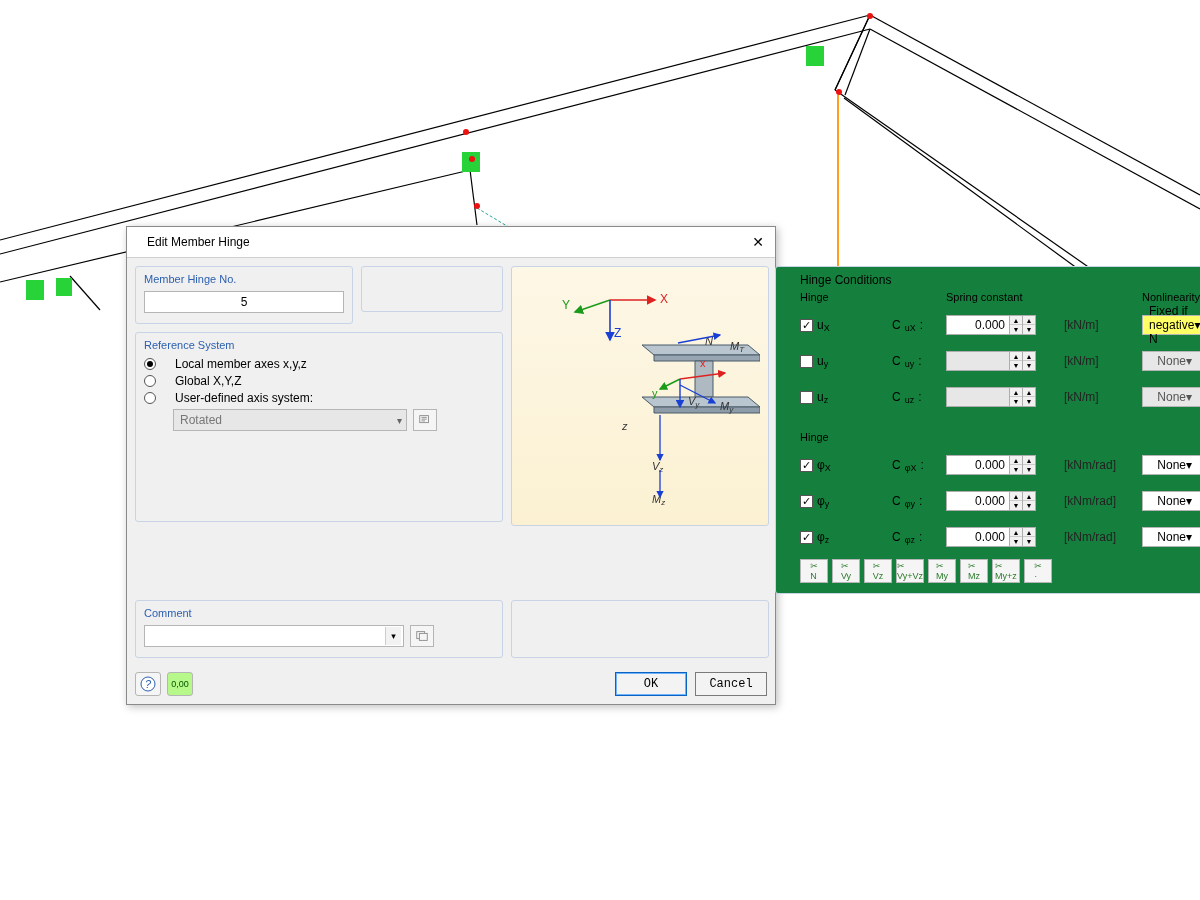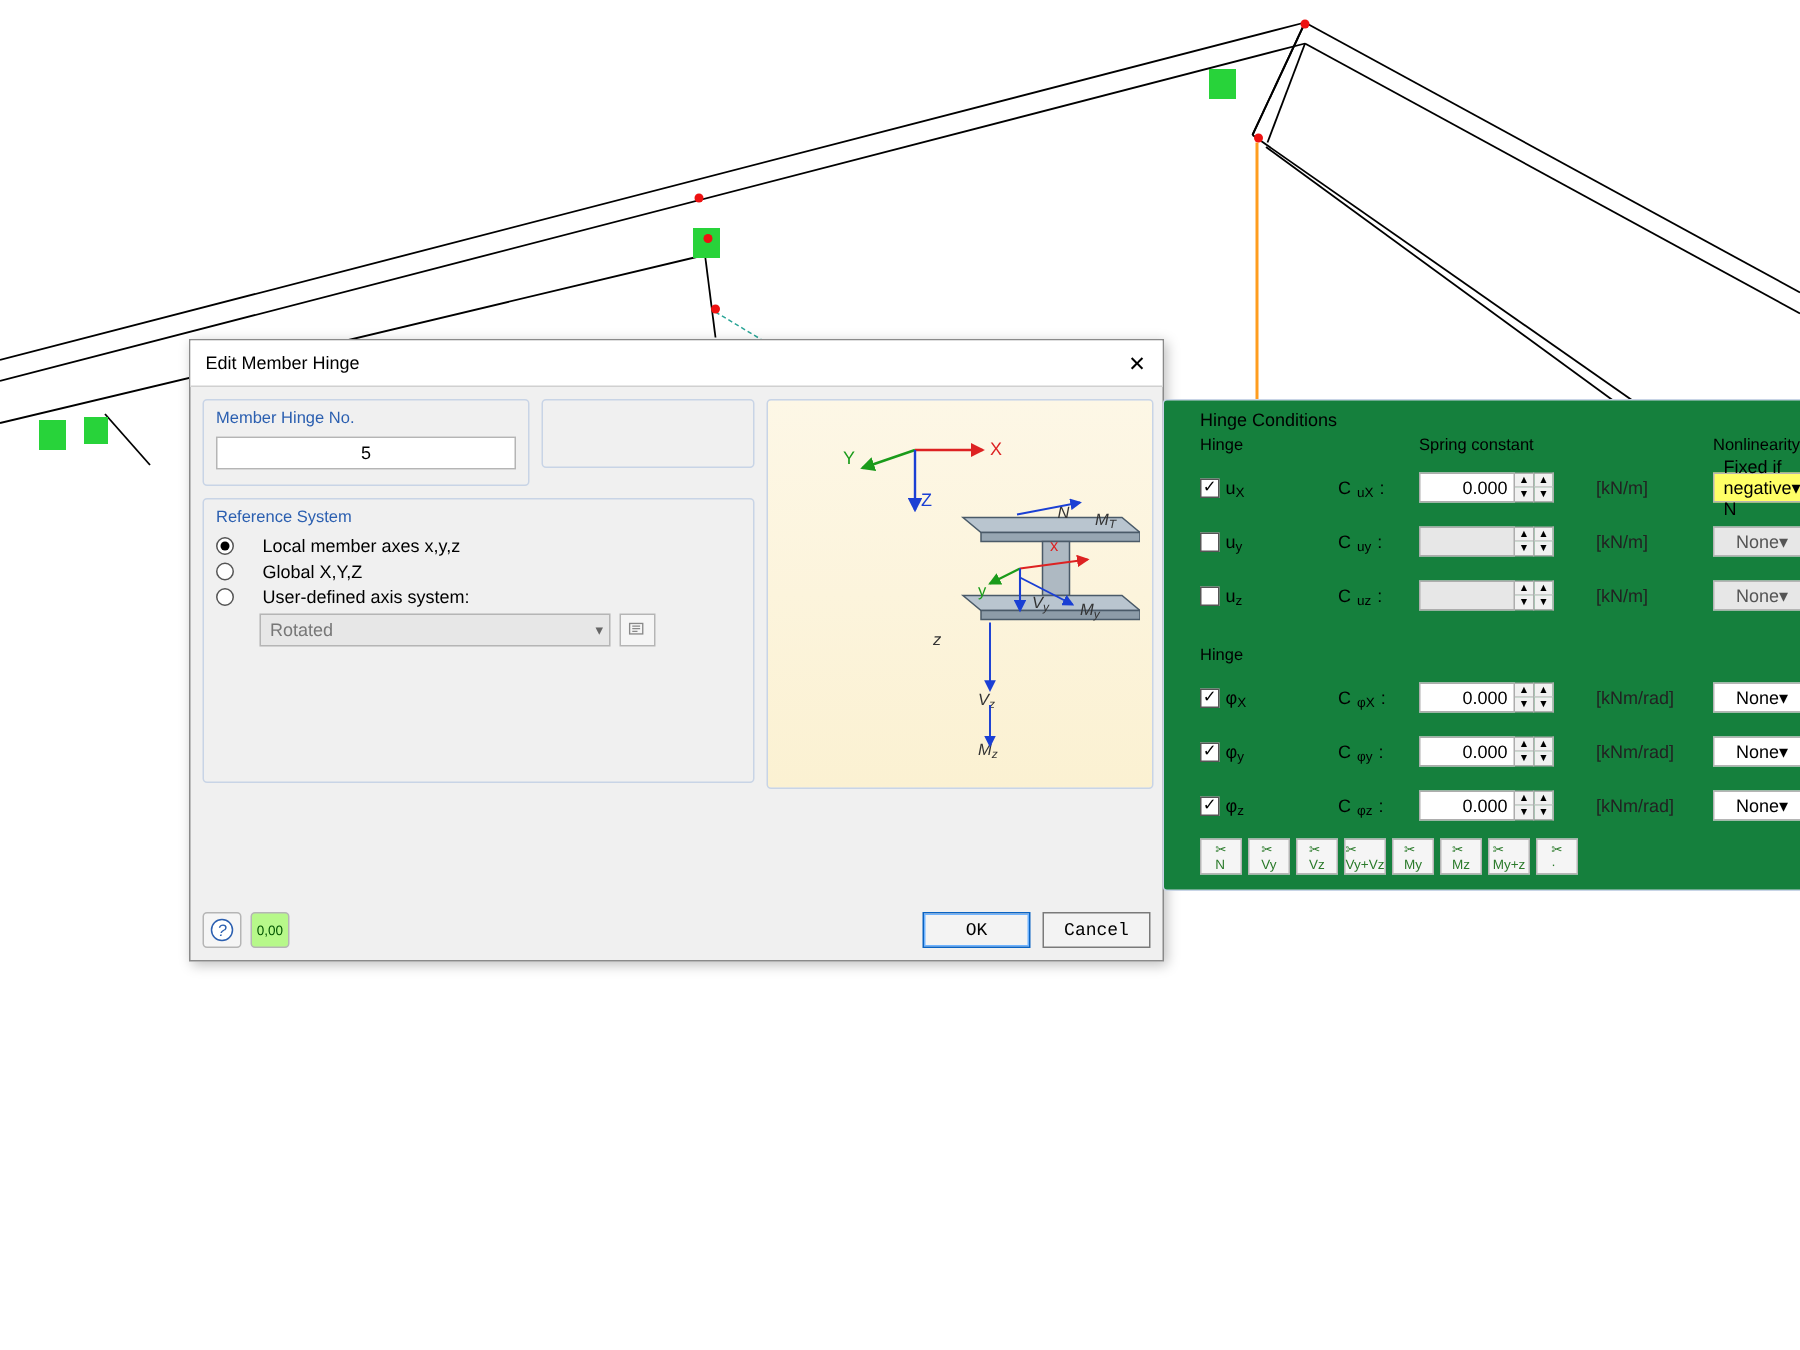--- a/index.html
+++ b/index.html
@@ -23,27 +23,27 @@
   top: 226px;
   width: 650px;
   background: #f0f0f0;
   border: 1px solid #8a8a8a;
   box-shadow: 2px 2px 8px rgba(0,0,0,.25);
 }
 .titlebar {
   display: flex;
   align-items: center;
   justify-content: space-between;
-  padding: 6px 8px 6px 10px;
+  padding: 6px 8px 6px 20px;
   background: #fff;
   border-bottom: 1px solid #d0d0d0;
 }
 .titlebar .title { font-size: 12px; }
 .closebtn { width: 18px; height: 18px; display:flex;align-items:center;justify-content:center;cursor:pointer;font-size:14px;}
-.body { padding: 8px; display: grid; grid-template-columns: 1fr 1fr 1fr; gap: 6px; }
+.body { padding: 8px; display: grid; grid-template-columns: 1fr 1fr; gap: 6px; }
 .toprow { display: flex; gap: 8px; }
 .leftcol { width: 368px; display:flex;flex-direction:column;gap:8px; }
 .rightcol { flex:1; }
 .group {
   border: 1px solid #c8d4e6;
   border-radius: 3px;
   background: #f0f0f0;
   padding: 6px 8px 10px 8px;
   position: relative;
 }

